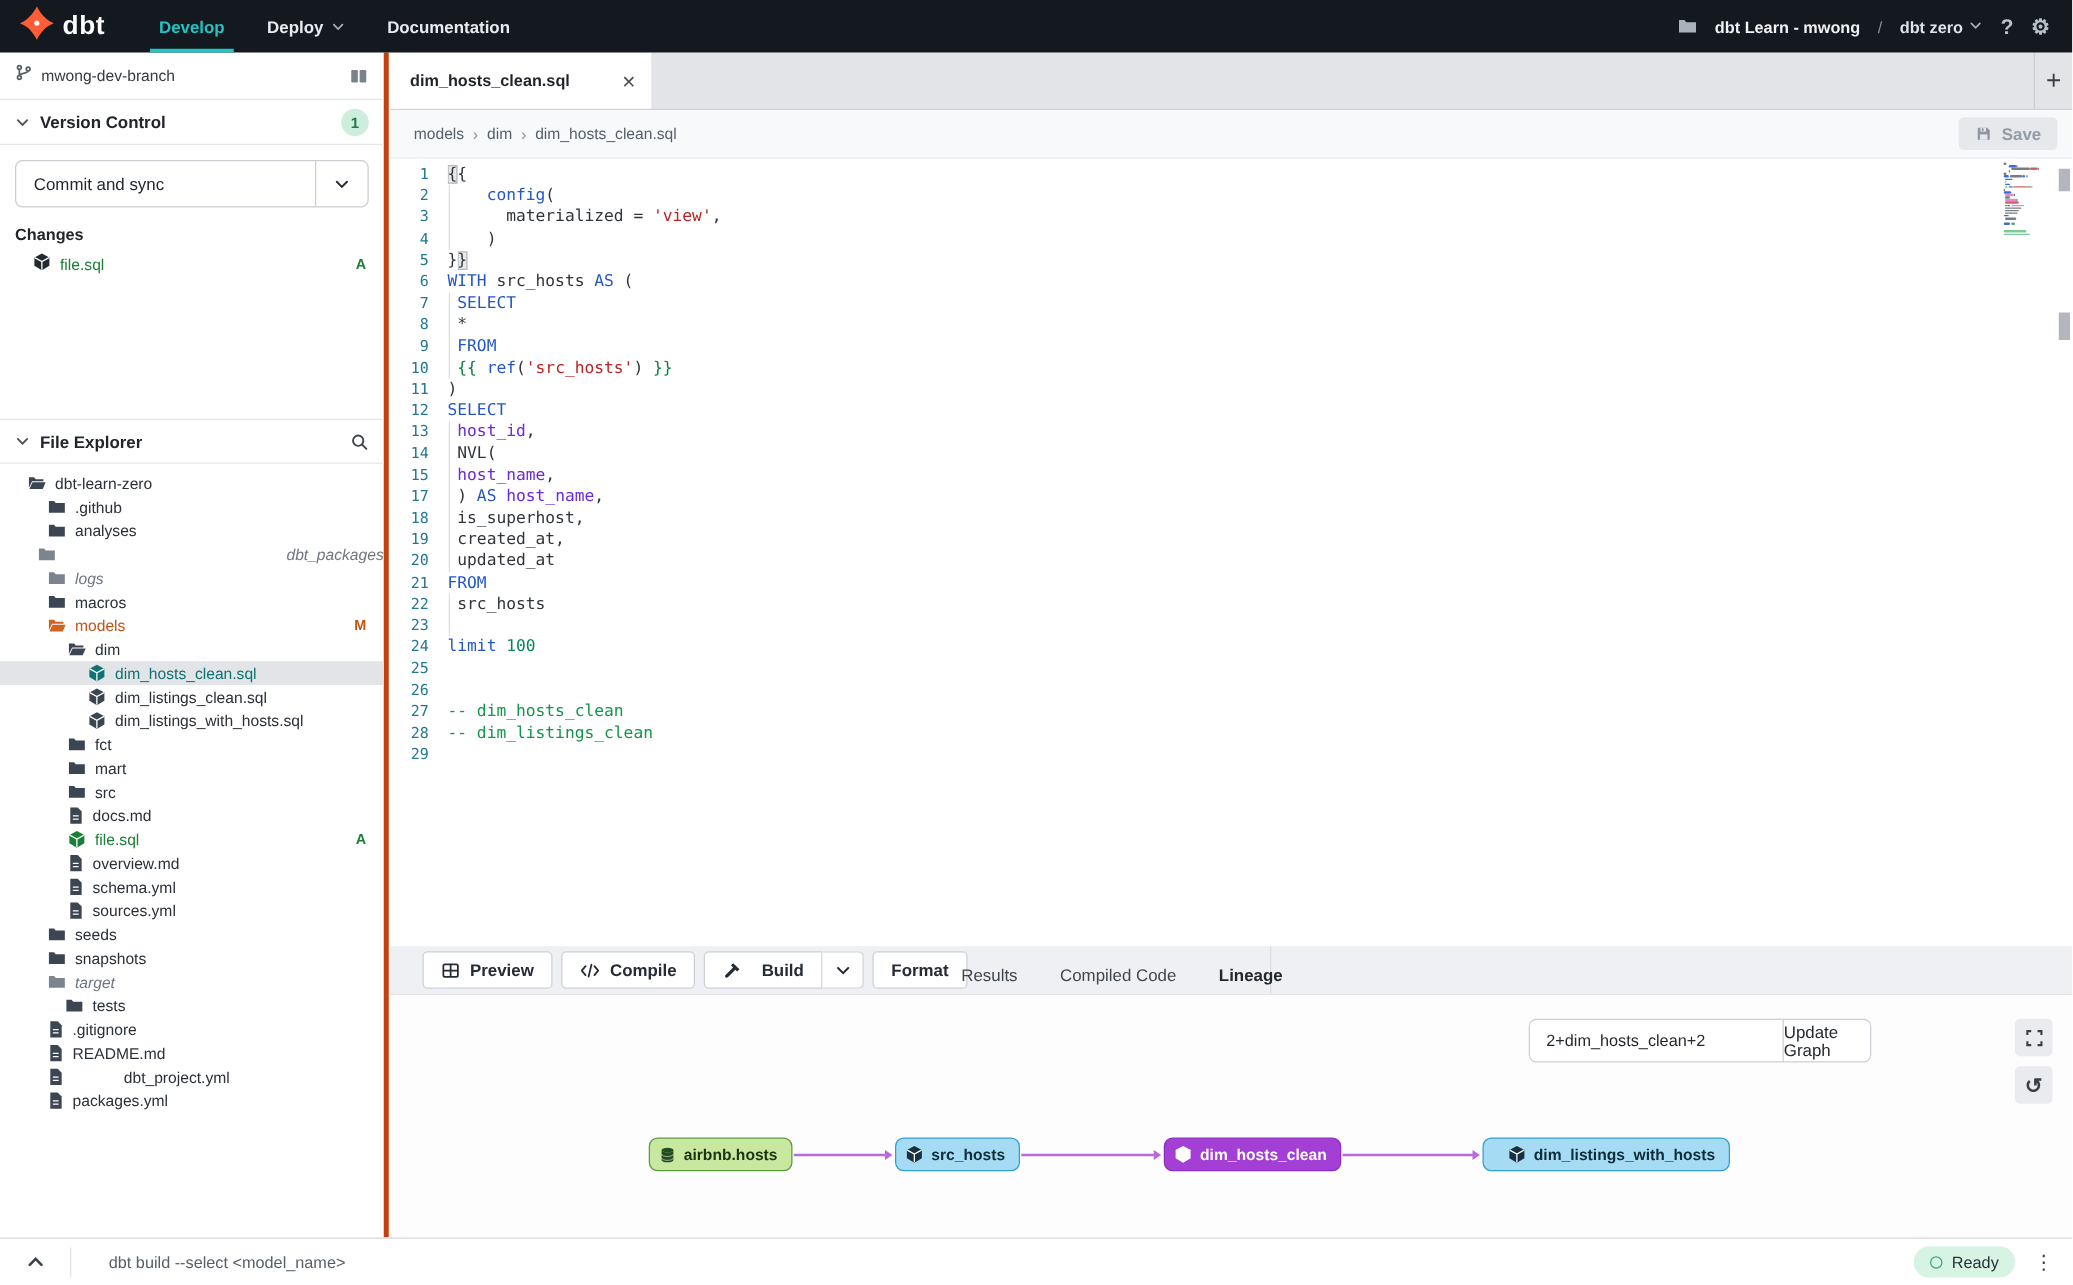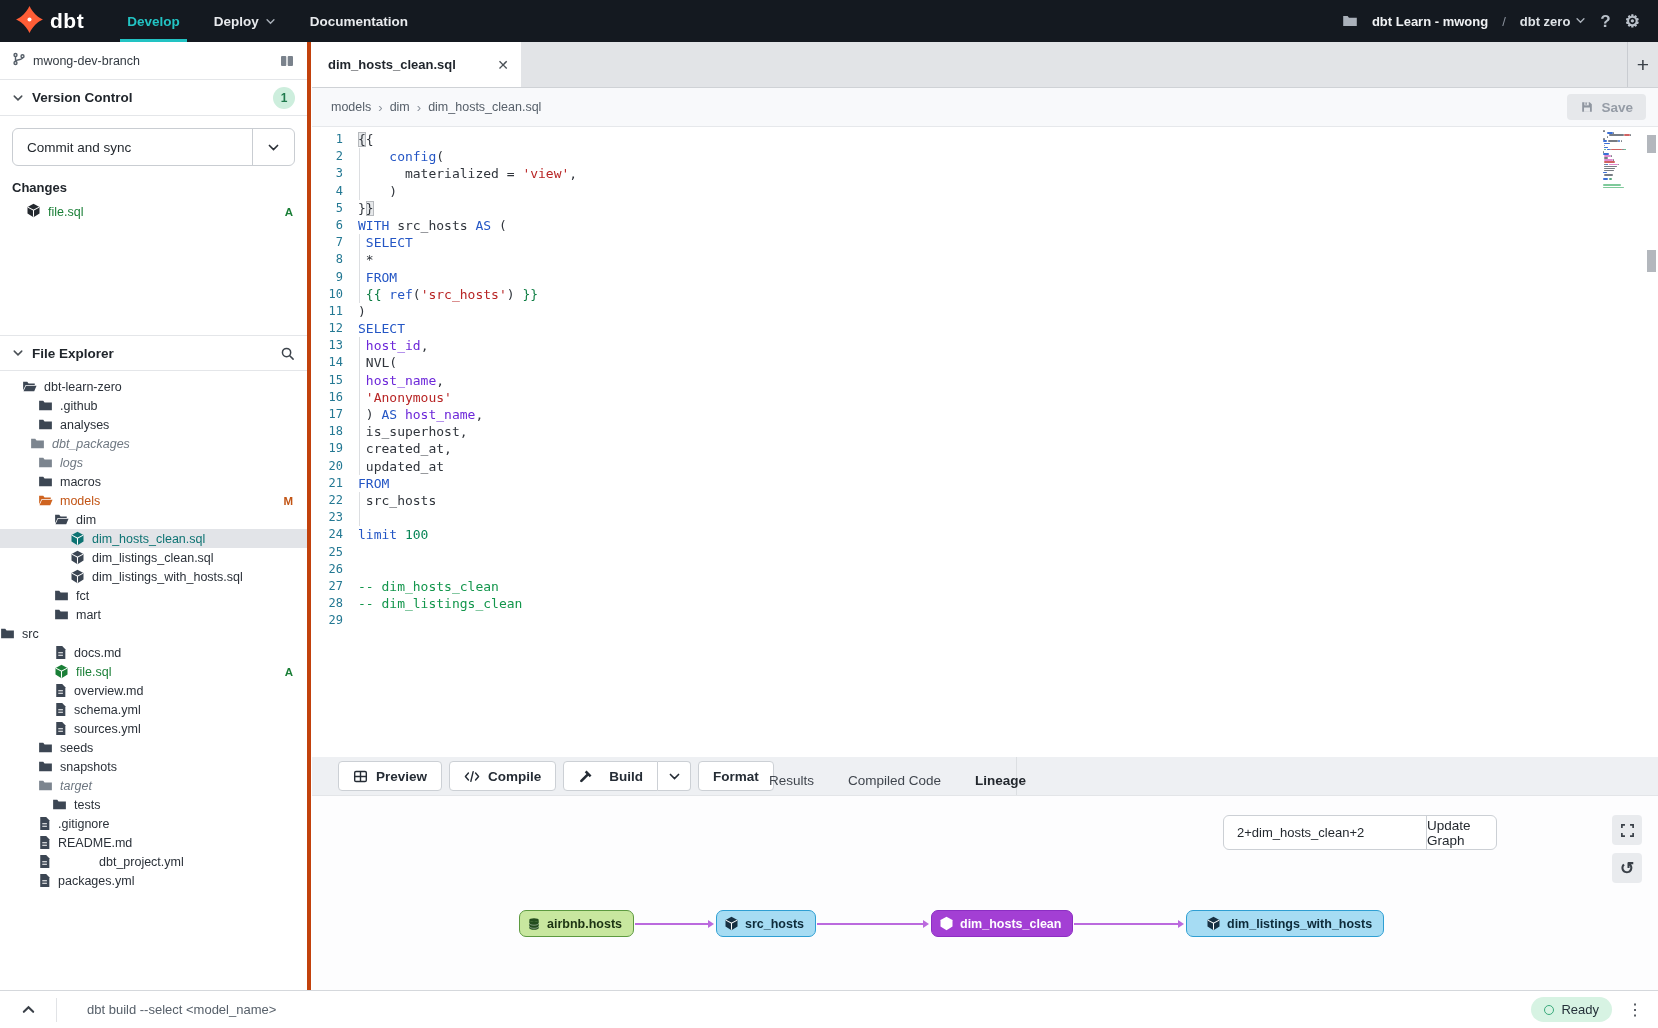--- a/index.html
+++ b/index.html
@@ -284,21 +284,21 @@
           <span>.github</span>
         </div>
         <div class="tree-row" style="padding-left: 38px;">
           <span class="ic">
             <svg width="15" height="15" viewBox="0 0 16 16">
               <path fill="currentColor" d="M1.2 3h4.4l1.4 1.7h7.8v8.3H1.2z"></path>
             </svg>
           </span>
           <span>analyses</span>
         </div>
-        <div class="tree-row muted" style="padding-left: 30px;">
+        <div class="tree-row muted" style="padding-left: 30px; justify-content: space-between;">
           <span class="ic">
             <svg width="15" height="15" viewBox="0 0 16 16">
               <path fill="currentColor" d="M1.2 3h4.4l1.4 1.7h7.8v8.3H1.2z"></path>
             </svg>
           </span>
           <span>dbt_packages</span>
         </div>
         <div class="tree-row muted" style="padding-left: 38px;">
           <span class="ic">
             <svg width="15" height="15" viewBox="0 0 16 16">
@@ -370,21 +370,21 @@
           <span>fct</span>
         </div>
         <div class="tree-row" style="padding-left: 54px;">
           <span class="ic">
             <svg width="15" height="15" viewBox="0 0 16 16">
               <path fill="currentColor" d="M1.2 3h4.4l1.4 1.7h7.8v8.3H1.2z"></path>
             </svg>
           </span>
           <span>mart</span>
         </div>
-        <div class="tree-row" style="">
+        <div class="tree-row" style="padding-left: 54px;">
           <span class="ic">
             <svg width="15" height="15" viewBox="0 0 16 16">
               <path fill="currentColor" d="M1.2 3h4.4l1.4 1.7h7.8v8.3H1.2z"></path>
             </svg>
           </span>
           <span>src</span>
         </div>
         <div class="tree-row" style="padding-left: 54px;">
           <span class="ic">
             <svg width="13" height="15" viewBox="0 0 14 16">
@@ -541,21 +541,20 @@
         <div class="cl"><span class="ln">6</span><span class="ct"><span class="tk-kw">WITH</span><span class="tk-pl"> src_hosts </span><span class="tk-kw">AS</span><span class="tk-pl"> (</span></span></div>
         <div class="cl"><span class="ln">7</span><span class="ct g"><span class="tk-pl"> </span><span class="tk-kw">SELECT</span></span></div>
         <div class="cl"><span class="ln">8</span><span class="ct g"><span class="tk-pl"> *</span></span></div>
         <div class="cl"><span class="ln">9</span><span class="ct g"><span class="tk-pl"> </span><span class="tk-kw">FROM</span></span></div>
         <div class="cl"><span class="ln">10</span><span class="ct g"><span class="tk-pl"> </span><span class="tk-jj">{{</span><span class="tk-pl"> </span><span class="tk-kw">ref</span><span class="tk-pl">(</span><span class="tk-st">'src_hosts'</span><span class="tk-pl">) </span><span class="tk-jj">}}</span></span></div>
         <div class="cl"><span class="ln">11</span><span class="ct"><span class="tk-pl">)</span></span></div>
         <div class="cl"><span class="ln">12</span><span class="ct"><span class="tk-kw">SELECT</span></span></div>
         <div class="cl"><span class="ln">13</span><span class="ct g"><span class="tk-pl"> </span><span class="tk-id">host_id</span><span class="tk-pl">,</span></span></div>
         <div class="cl"><span class="ln">14</span><span class="ct g"><span class="tk-pl"> NVL(</span></span></div>
         <div class="cl"><span class="ln">15</span><span class="ct g"><span class="tk-pl"> </span><span class="tk-id">host_name</span><span class="tk-pl">,</span></span></div>
-        <div class="cl"><span class="ln">16</span><span class="ct g"><span class="tk-pl"> </span><span class="tk-st">'Anonymous'</span></span></div>
         <div class="cl"><span class="ln">17</span><span class="ct g"><span class="tk-pl"> ) </span><span class="tk-kw">AS</span><span class="tk-pl"> </span><span class="tk-id">host_name</span><span class="tk-pl">,</span></span></div>
         <div class="cl"><span class="ln">18</span><span class="ct g"><span class="tk-pl"> is_superhost,</span></span></div>
         <div class="cl"><span class="ln">19</span><span class="ct g"><span class="tk-pl"> created_at,</span></span></div>
         <div class="cl"><span class="ln">20</span><span class="ct g"><span class="tk-pl"> updated_at</span></span></div>
         <div class="cl"><span class="ln">21</span><span class="ct"><span class="tk-kw">FROM</span></span></div>
         <div class="cl"><span class="ln">22</span><span class="ct g"><span class="tk-pl"> src_hosts</span></span></div>
         <div class="cl"><span class="ln">23</span><span class="ct g"></span></div>
         <div class="cl"><span class="ln">24</span><span class="ct"><span class="tk-kw">limit</span><span class="tk-pl"> </span><span class="tk-nu">100</span></span></div>
         <div class="cl"><span class="ln">25</span><span class="ct"></span></div>
         <div class="cl"><span class="ln">26</span><span class="ct"></span></div>

